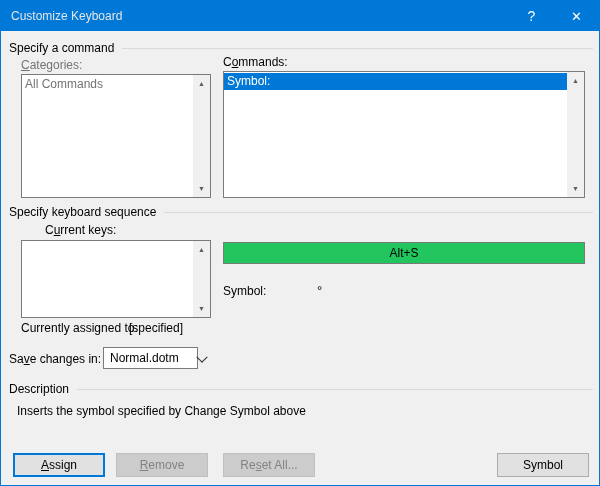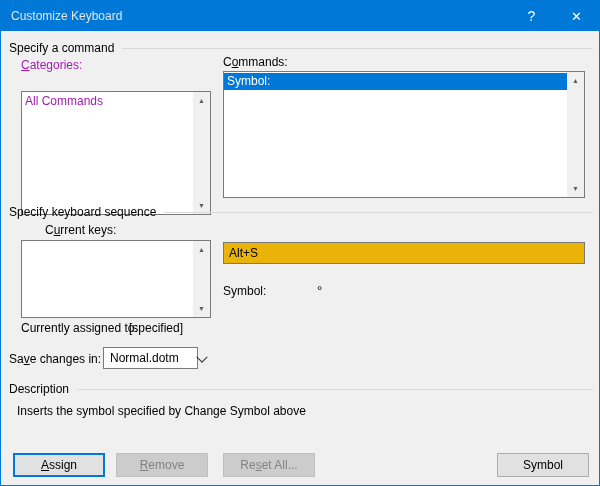--- a/index.html
+++ b/index.html
@@ -6,28 +6,28 @@
   body{font-family:"Liberation Sans",sans-serif;font-size:12px;color:#000;background:#fff;}
   .dialog{position:relative;width:600px;height:486px;background:#f0f0f0;border:1px solid #0078d7;box-sizing:border-box;overflow:hidden;}
   .titlebar{position:absolute;left:0;top:0;width:100%;height:30px;background:#0078d7;display:flex;align-items:center;}
   .title{color:#e5e5e5;font-size:12px;padding-left:10px;flex:1;white-space:nowrap;}
   .tb-btn{width:45px;height:30px;display:flex;align-items:center;justify-content:center;color:#fff;}
   .tb-btn .glyph{font-size:13px;font-weight:400;}
   .sec-header{position:absolute;display:flex;align-items:center;height:14px;}
   .sec-header .txt{margin-right:8px;white-space:nowrap;}
   .sec-header .rule{flex:1;height:1px;background:#d9d9d9;}
   .label{position:absolute;white-space:nowrap;}
-  .gray{color:#a21caf;}
+  .gray{color:#737373;}
   .listbox{position:absolute;background:#fff;border:1px solid #7a7a7a;display:flex;box-sizing:border-box;}
   .lb-items{flex:1;overflow:hidden;padding-top:1px;}
   .lb-item{height:17px;line-height:17px;padding:0 3px;white-space:nowrap;}
   .lb-item.selected{background:#0078d7;color:#fff;}
   .scrollbar{width:17px;background:#f0f0f0;display:flex;flex-direction:column;justify-content:space-between;}
   .sb-btn{height:17px;display:flex;align-items:center;justify-content:center;font-size:7px;color:#5e5e5e;}
-  input.textbox{position:absolute;border:1px solid #7a7a7a;background:#eab308;font-family:inherit;font-size:12px;padding:0 5px;box-sizing:border-box;outline:none;color:#000;}
+  input.textbox{position:absolute;border:1px solid #7a7a7a;background:#22c55e;font-family:inherit;font-size:12px;padding:0 5px;box-sizing:border-box;outline:none;color:#000;text-align:center;}
   .combo{position:absolute;background:#fff;border:1px solid #7a7a7a;box-sizing:border-box;display:flex;align-items:center;gap:19px;}
   .combo .ctext{flex:1;padding-left:6px;white-space:nowrap;}
   .combo .carrow{width:20px;height:100%;display:flex;align-items:center;justify-content:center;}
   .chev{width:7px;height:7px;border-right:1px solid #303030;border-bottom:1px solid #303030;transform:rotate(45deg) translate(-2px,-2px);margin-top:3px;}
   .btn{position:absolute;height:24px;background:#e1e1e1;border:1px solid #adadad;box-sizing:border-box;display:flex;align-items:center;justify-content:center;font-size:12px;white-space:nowrap;}
   .btn.default{border:2px solid #0078d7;}
   .btn.disabled{background:#cccccc;border-color:#bfbfbf;color:#838383;}
 </style>
 </head>
 <body>
@@ -43,21 +43,21 @@
       <span class="glyph">✕</span>
     </div>
   </div>
 
   <div class="sec-header" style="left:8px;top:40px;width:584px;">
     <span class="txt">Specify a command</span>
     <span class="rule"></span>
   </div>
 
   <div class="label gray" style="left:20px;top:57px;"><u>C</u>ategories:</div>
-  <div class="listbox" style="left:20px;top:73px;width:190px;height:124px;margin-top:17px;">
+  <div class="listbox" style="left:20px;top:73px;width:190px;height:124px;">
     <div class="lb-items">
       <div class="lb-item gray">All Commands</div>
     </div>
     <div class="scrollbar">
       <div class="sb-btn">▲</div>
       <div class="sb-btn">▼</div>
     </div>
   </div>
 
   <div class="label" style="left:222px;top:54px;">C<u>o</u>mmands:</div>

